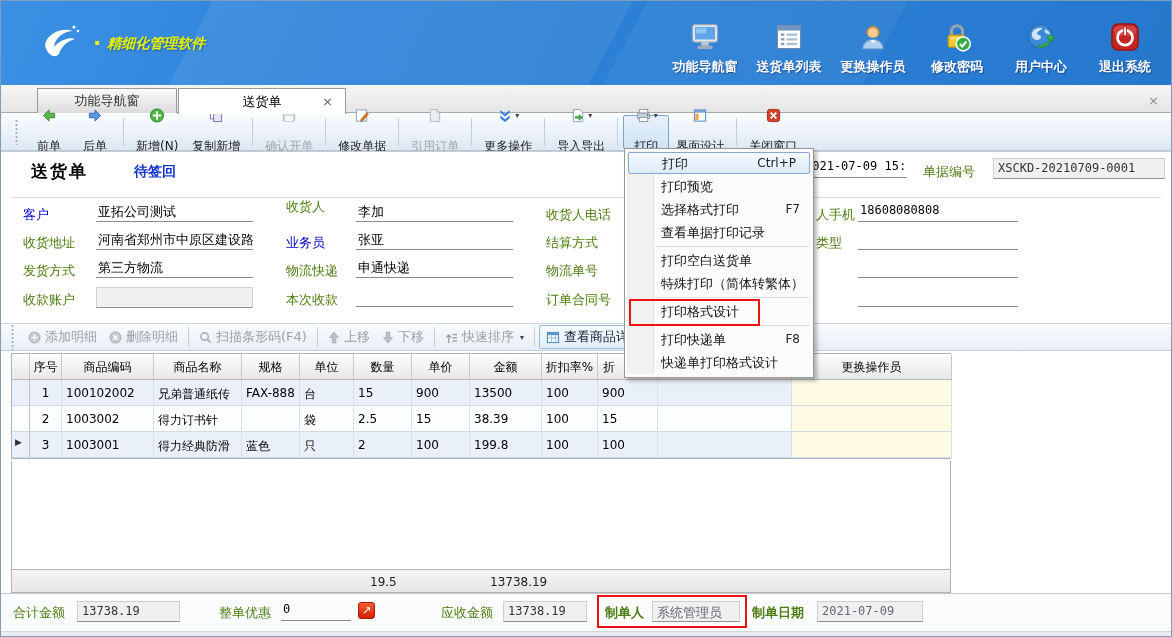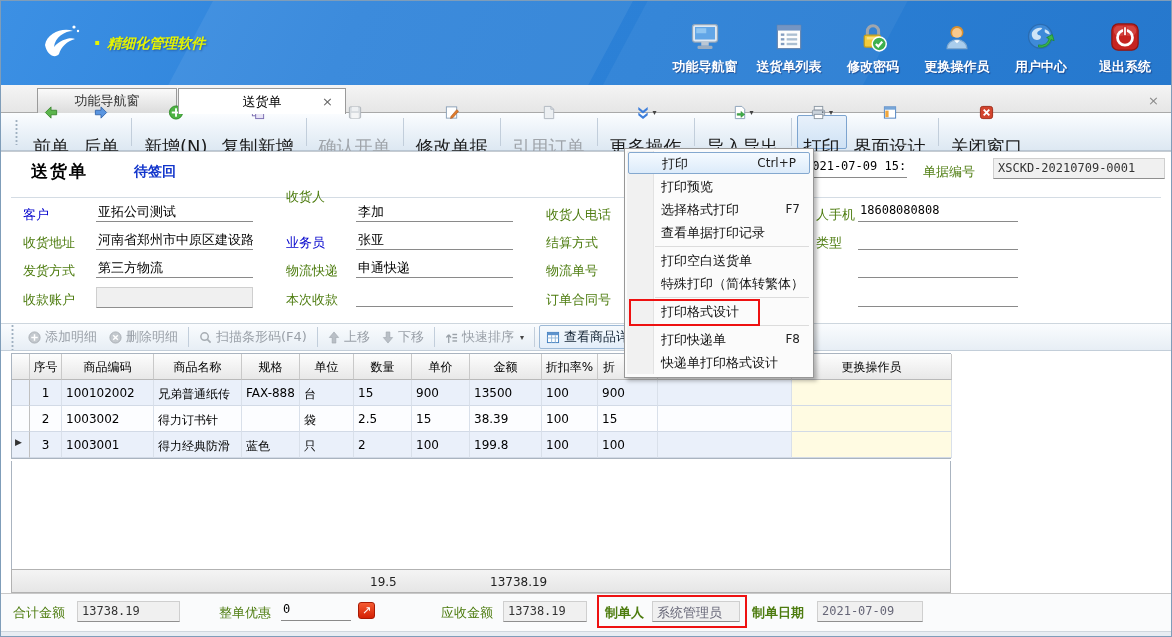--- a/index.html
+++ b/index.html
@@ -38,21 +38,21 @@
   .strip-close { position:absolute; right:14px; top:8px; color:#8a8a8a; font-size:13px; cursor:pointer; }
 
   
   .toolbar { position:absolute; left:0; top:112px; width:1172px; height:38px;
     background:linear-gradient(#fbfdff,#eaf1f8 55%,#dde8f2); border-bottom:1px solid #b9c6d3;
     display:flex; align-items:center; padding-left:14px; }
   .grip { width:3px; height:26px; margin-right:8px;
     background-image:radial-gradient(circle,#9fb0c0 1px,transparent 1.2px); background-size:3px 4px; }
   .tbtn { display:flex; flex-direction:column; align-items:center; justify-content:center;
     min-width:46px; height:34px; padding:0 6px; cursor:pointer; border:1px solid transparent; border-radius:2px; }
-  .tbtn .tlabel { font-size:18px; color:#1a1a1a; margin-top:15px; white-space:nowrap; }
+  .tbtn .tlabel { font-size:12px; color:#1a1a1a; margin-top:15px; white-space:nowrap; }
   .tbtn.disabled .tlabel { color:#a0a5ab; }
   .tbtn.pressed { background:linear-gradient(#e8f1fb,#cfe2f5); border:1px solid #7da4cf; }
   .tsep { width:1px; height:28px; background:#c2cedb; margin:0 5px; }
   .caret { font-size:8px; color:#444; margin-left:2px; }
   .tbtn-row { display:flex; align-items:center; }
 
   
   .formpanel { position:absolute; left:0; top:150px; width:1172px; height:172px; background:#fff;
     border-top:1px solid #c6ccd2; }
   .form-title { position:absolute; left:30px; top:8px; font-size:17px; font-weight:bold; color:#000; letter-spacing:2px; }
@@ -158,40 +158,40 @@
             <rect x="5" y="13" width="3" height="2" fill="#7d98bd"></rect>
               <rect x="10" y="13" width="9" height="2" fill="#a8bccf"></rect>
             <rect x="5" y="17" width="3" height="2" fill="#7d98bd"></rect>
               <rect x="10" y="17" width="9" height="2" fill="#a8bccf"></rect>
           </svg>
         </span>
         <span class="blabel">送货单列表</span>
       </div>
       <div class="bact">
         <span class="bicon">
+          <svg width="28" height="30" viewBox="0 0 24 24">
+            <path d="M6.5 8 a5.5 5.5 0 0 1 11 0 c0 2-1 3.5-2 4 h-7 c-1-.5-2-2-2-4z" fill="#d98f2e"></path>
+            <circle cx="12" cy="8.5" r="4.2" fill="#f6c98f"></circle>
+            <path d="M3.5 22 c0-5 4-7.5 8.5-7.5 s8.5 2.5 8.5 7.5 z" fill="#aacdec" stroke="#7fa8cf"></path>
+            <path d="M9.5 14.8 l2.5 2.5 2.5-2.5 z" fill="#fff"></path>
+          </svg>
+        </span>
+        <span class="blabel">更换操作员</span>
+      </div>
+      <div class="bact">
+        <span class="bicon">
           <svg width="30" height="30" viewBox="0 0 24 24">
             <path d="M7.5 11 V7.5 a4.5 4.5 0 0 1 9 0 V11" fill="none" stroke="#9aa2aa" stroke-width="2.4"></path>
             <rect x="5" y="10.5" width="13" height="9.5" rx="1.5" fill="#f2c930" stroke="#c09a12"></rect>
             <rect x="7" y="12" width="9" height="2" fill="#f8df7a"></rect>
             <circle cx="17" cy="17.5" r="5.6" fill="#35ad46" stroke="#fff" stroke-width="1.2"></circle>
             <path d="M14.3 17.6 l1.9 1.9 3.2-3.8" stroke="#fff" stroke-width="1.8" fill="none"></path>
           </svg>
         </span>
         <span class="blabel">修改密码</span>
-      </div>
-      <div class="bact">
-        <span class="bicon">
-          <svg width="28" height="30" viewBox="0 0 24 24">
-            <path d="M6.5 8 a5.5 5.5 0 0 1 11 0 c0 2-1 3.5-2 4 h-7 c-1-.5-2-2-2-4z" fill="#d98f2e"></path>
-            <circle cx="12" cy="8.5" r="4.2" fill="#f6c98f"></circle>
-            <path d="M3.5 22 c0-5 4-7.5 8.5-7.5 s8.5 2.5 8.5 7.5 z" fill="#aacdec" stroke="#7fa8cf"></path>
-            <path d="M9.5 14.8 l2.5 2.5 2.5-2.5 z" fill="#fff"></path>
-          </svg>
-        </span>
-        <span class="blabel">更换操作员</span>
       </div>
       <div class="bact">
         <span class="bicon">
           <svg width="30" height="30" viewBox="0 0 24 24">
             <circle cx="11.5" cy="11.5" r="9.5" fill="#3e8ad8" stroke="#2a6cb2"></circle>
             <path d="M5 8 c2-3 6-4 8-3 c-1 2-4 2-4 4 c0 2 3 1 3 3 c0 2-3 3-5 2 c-2-1-3-4-2-6z" fill="#cfe4f6"></path>
             <path d="M15 6 c2 0 4 2 4 4 c-1 0-3-1-4-2z" fill="#cfe4f6"></path>
             <path d="M10 20 a8 8 0 0 0 10-6 l2.5 1 -1.5-5 -4.5 2.5 2 .8 a6.5 6.5 0 0 1 -8.5 5z" fill="#39b54a" stroke="#1f8a2e" stroke-width="0.6"></path>
           </svg>
         </span>
@@ -369,21 +369,21 @@
     <div class="form-status">待签回</div>
 
     <div class="ufield" style="left:802px; top:6px; width:104px; font-family:'DejaVu Sans Mono',monospace; font-size:12px;">2021-07-09 15:24</div>
     <div class="flabel" style="left:922px; top:11px;">单据编号</div>
     <div class="gfield" style="left:992px; top:6px; width:172px; font-family:'DejaVu Sans Mono',monospace; font-size:12px;">XSCKD-20210709-0001</div>
 
     <div class="hline"></div>
 
     <div class="flabel bluelbl" style="left:22px; top:54px;">客户</div>
     <div class="ufield" style="left:95px; top:50px; width:157px;">亚拓公司测试</div>
-    <div class="flabel" style="left:285px; top:36px;text-align:right;">收货人</div>
+    <div class="flabel" style="left:285px; top:46px;text-align:right;">收货人</div>
     <div class="ufield" style="left:355px; top:50px; width:157px;">李加</div>
     <div class="flabel" style="left:545px; top:54px;">收货人电话</div>
     <div class="ufield" style="left:623px; top:50px; width:152px;"></div>
     <div class="flabel" style="left:815px; top:54px;">人手机</div>
     <div class="ufield" style="left:857px; top:50px; width:160px; font-family:'DejaVu Sans Mono',monospace; font-size:12px;">18608080808</div>
 
     <div class="flabel" style="left:22px; top:82px;">收货地址</div>
     <div class="ufield" style="left:95px; top:78px; width:157px;">河南省郑州市中原区建设路</div>
     <div class="flabel bluelbl" style="left:285px; top:82px;">业务员</div>
     <div class="ufield" style="left:355px; top:78px; width:157px;">张亚</div>

